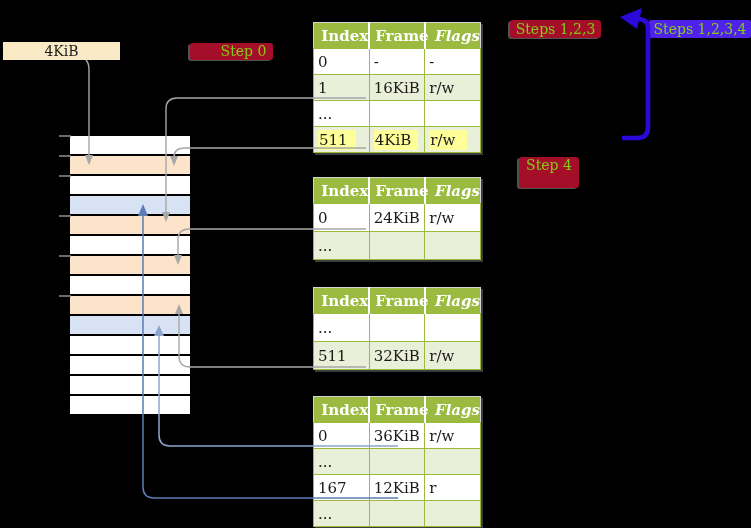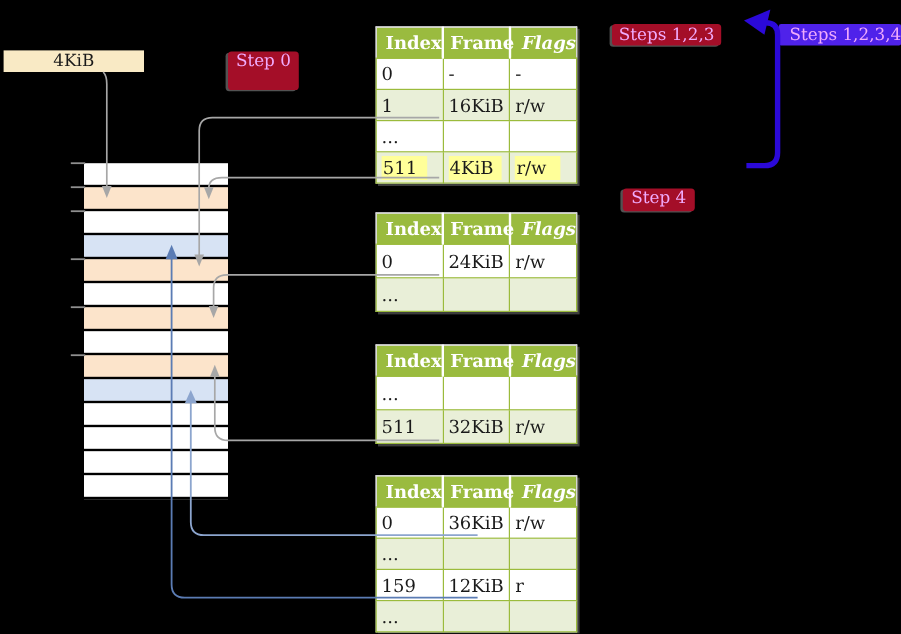--- a/index.html
+++ b/index.html
@@ -8,29 +8,29 @@
     font-family:"DejaVu Serif","Liberation Serif",serif;overflow:hidden;
   }
   
   .frame-box{
     position:absolute;left:3px;top:42px;width:117px;height:18px;
     background:var(--beige,#F9EAC5);color:#1a1a1a;font-size:14px;
     text-align:center;line-height:19px;
   }
   
   .badge{
-    position:absolute;color:#f0abfc;font-size:14px;text-align:center;
+    position:absolute;color:#84cc16;font-size:14px;text-align:center;
     border-radius:3px;white-space:nowrap;
   }
   .badge.red{background:var(--badge-red,#A40E28);box-shadow:-2px 1px 0 rgba(150,150,150,.55);}
   .badge.blue{background:var(--badge-blue,#4F22EA);border-radius:2px;}
-  #badge-step0{left:190px;top:43px;width:59px;height:32px;line-height:17px;}
+  #badge-step0{left:190px;top:43px;width:59px;height:17px;line-height:17px;padding-left:24px;}
   #badge-steps123{left:510px;top:20px;width:91px;height:18px;line-height:18px;}
-  #badge-steps1234{left:649px;top:20px;width:102px;height:18px;line-height:18px;text-align:right;}
-  #badge-step4{left:519px;top:157px;width:60px;height:19px;line-height:17px;}
+  #badge-steps1234{left:649px;top:20px;width:102px;height:18px;line-height:18px;}
+  #badge-step4{left:519px;top:157px;width:60px;height:31px;line-height:17px;}
   
   #memstrip{
     position:absolute;left:70px;top:136px;width:120px;height:280px;
   }
   .mem-row{width:120px;height:18px;border-bottom:2px solid #000;box-sizing:content-box;}
   .mem-row.white{background:var(--row-white,#fff);}
   .mem-row.peach{background:var(--row-peach,#FCE4CB);}
   .mem-row.blue{background:var(--row-blue,#D7E3F4);}
   
   .pt-host{position:absolute;left:313px;}
@@ -189,21 +189,21 @@
             <td>0</td>
             <td>36KiB</td>
             <td>r/w</td>
           </tr>
           <tr class="odd">
             <td>...</td>
             <td></td>
             <td></td>
           </tr>
           <tr class="even">
-            <td>159</td>
+            <td>167</td>
             <td>12KiB</td>
             <td>r</td>
           </tr>
           <tr class="odd">
             <td>...</td>
             <td></td>
             <td></td>
           </tr>
         </tbody>
       </table>

